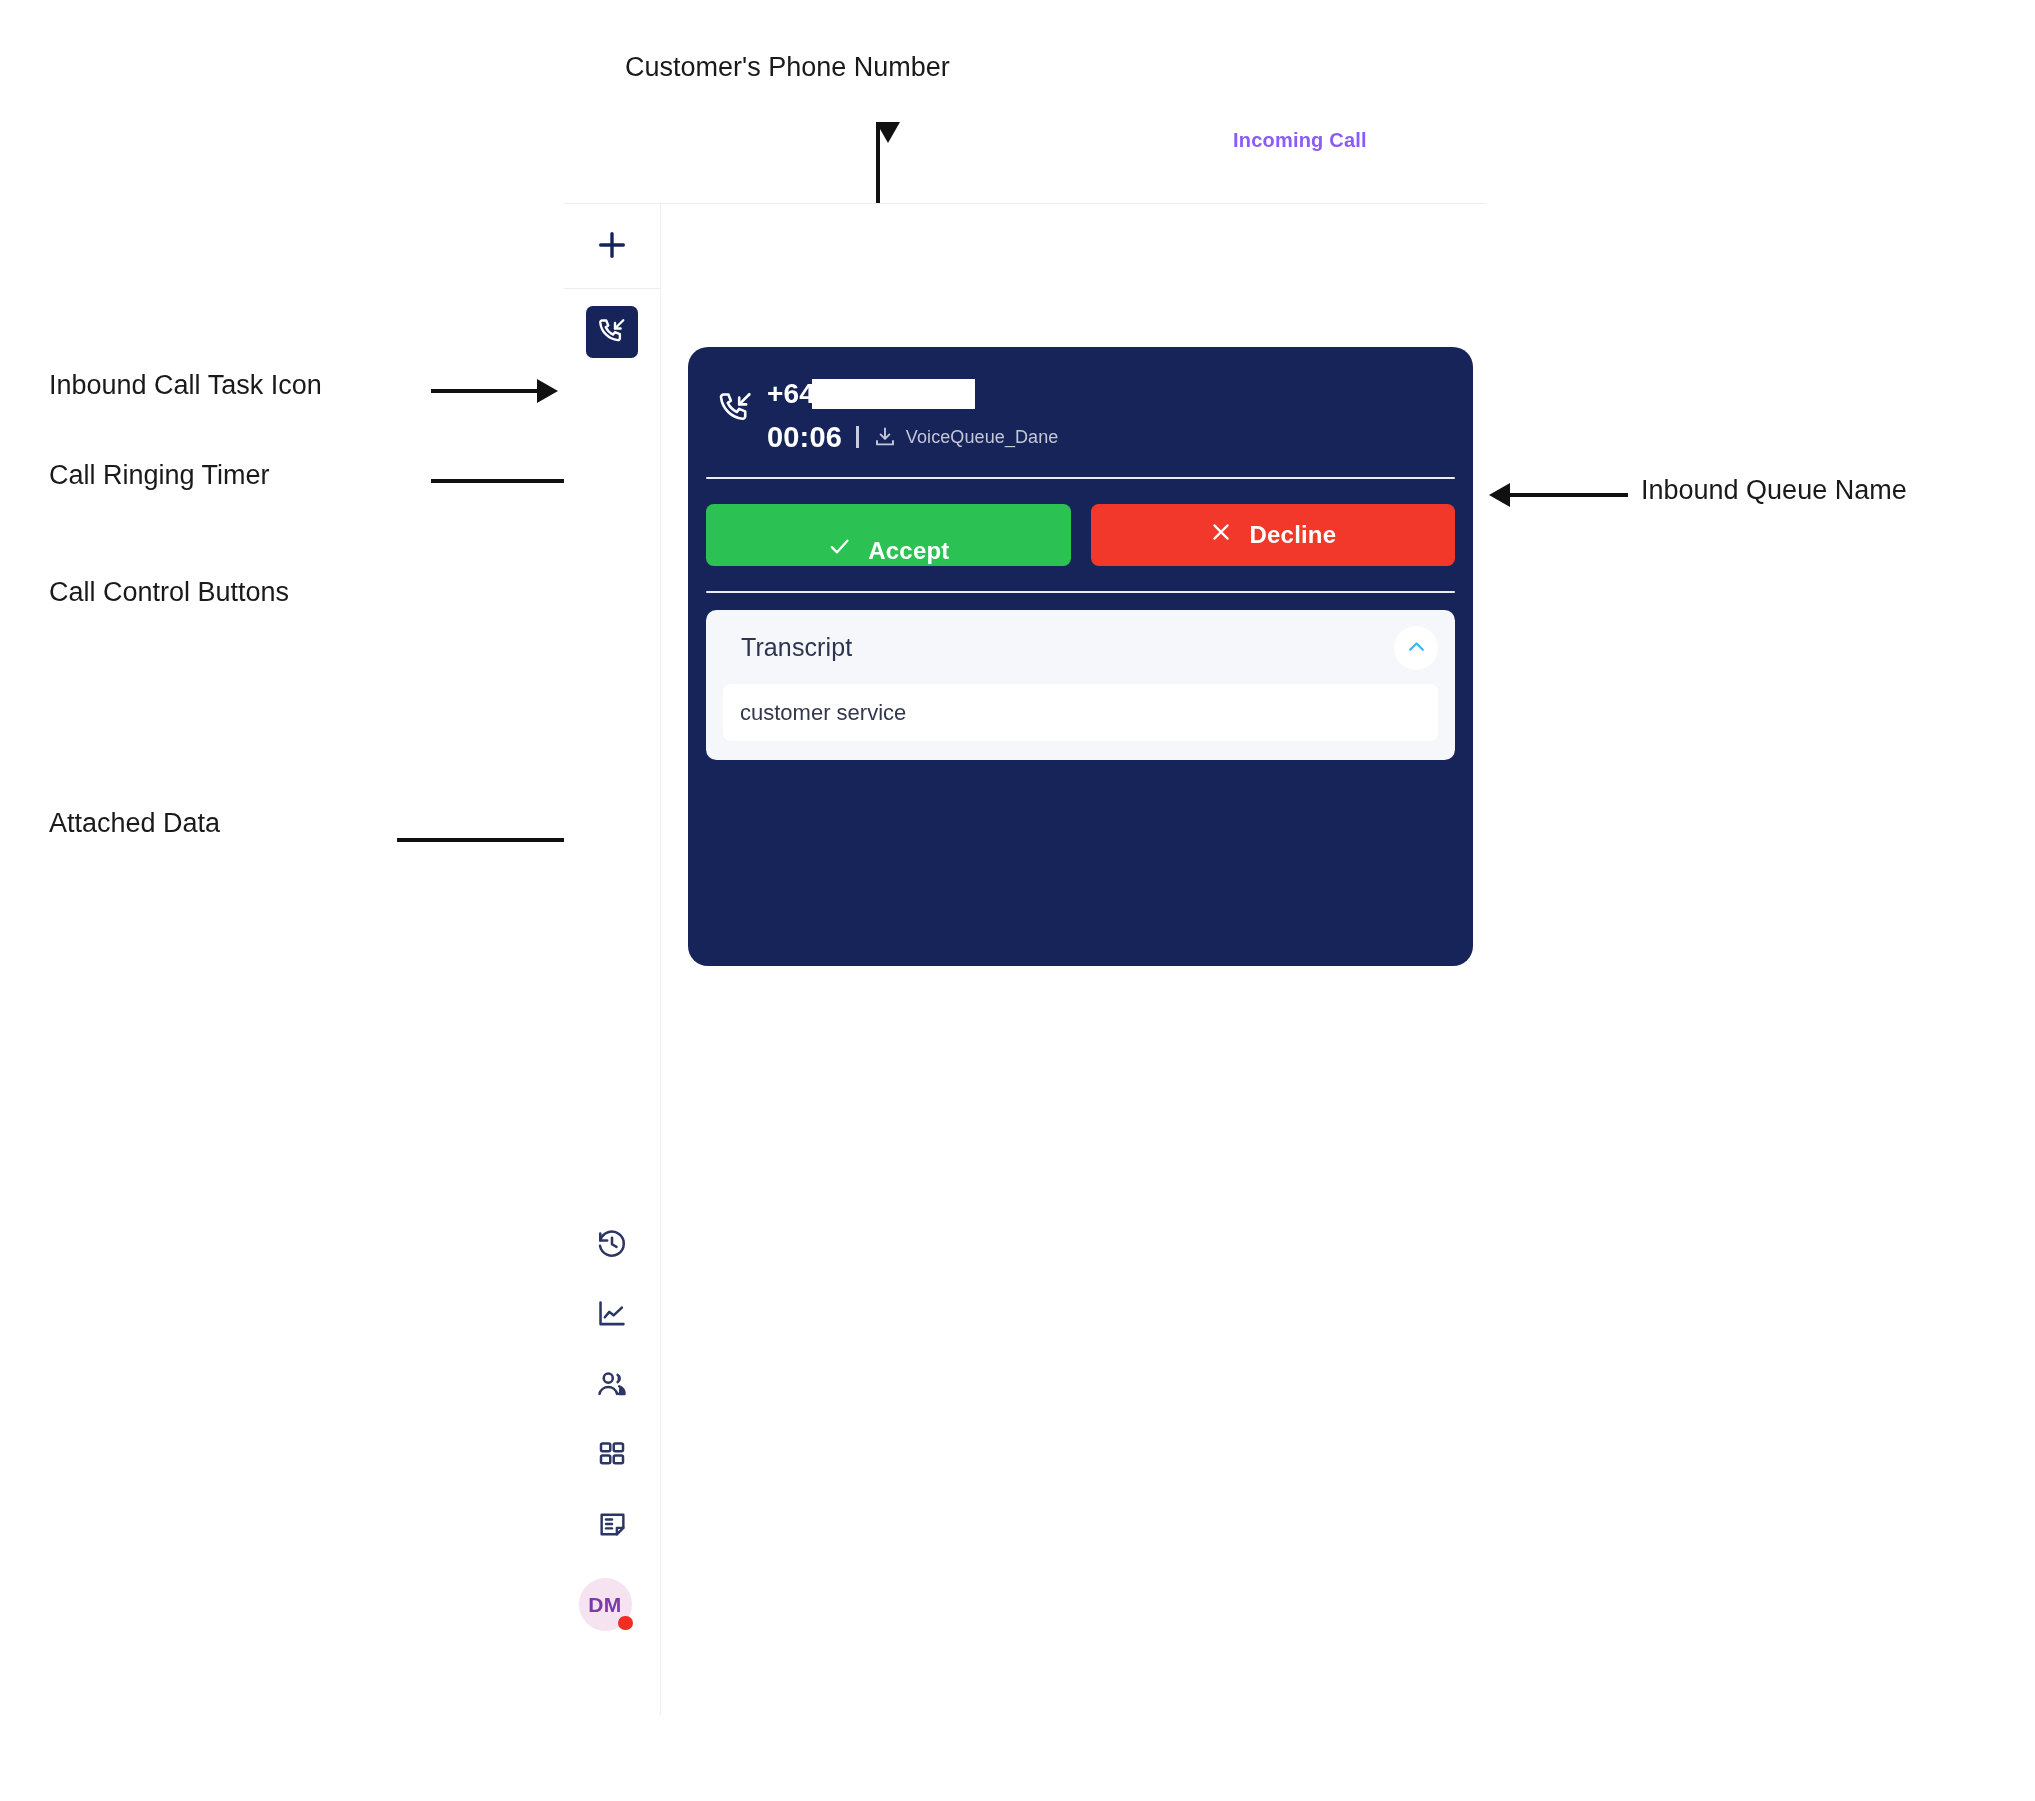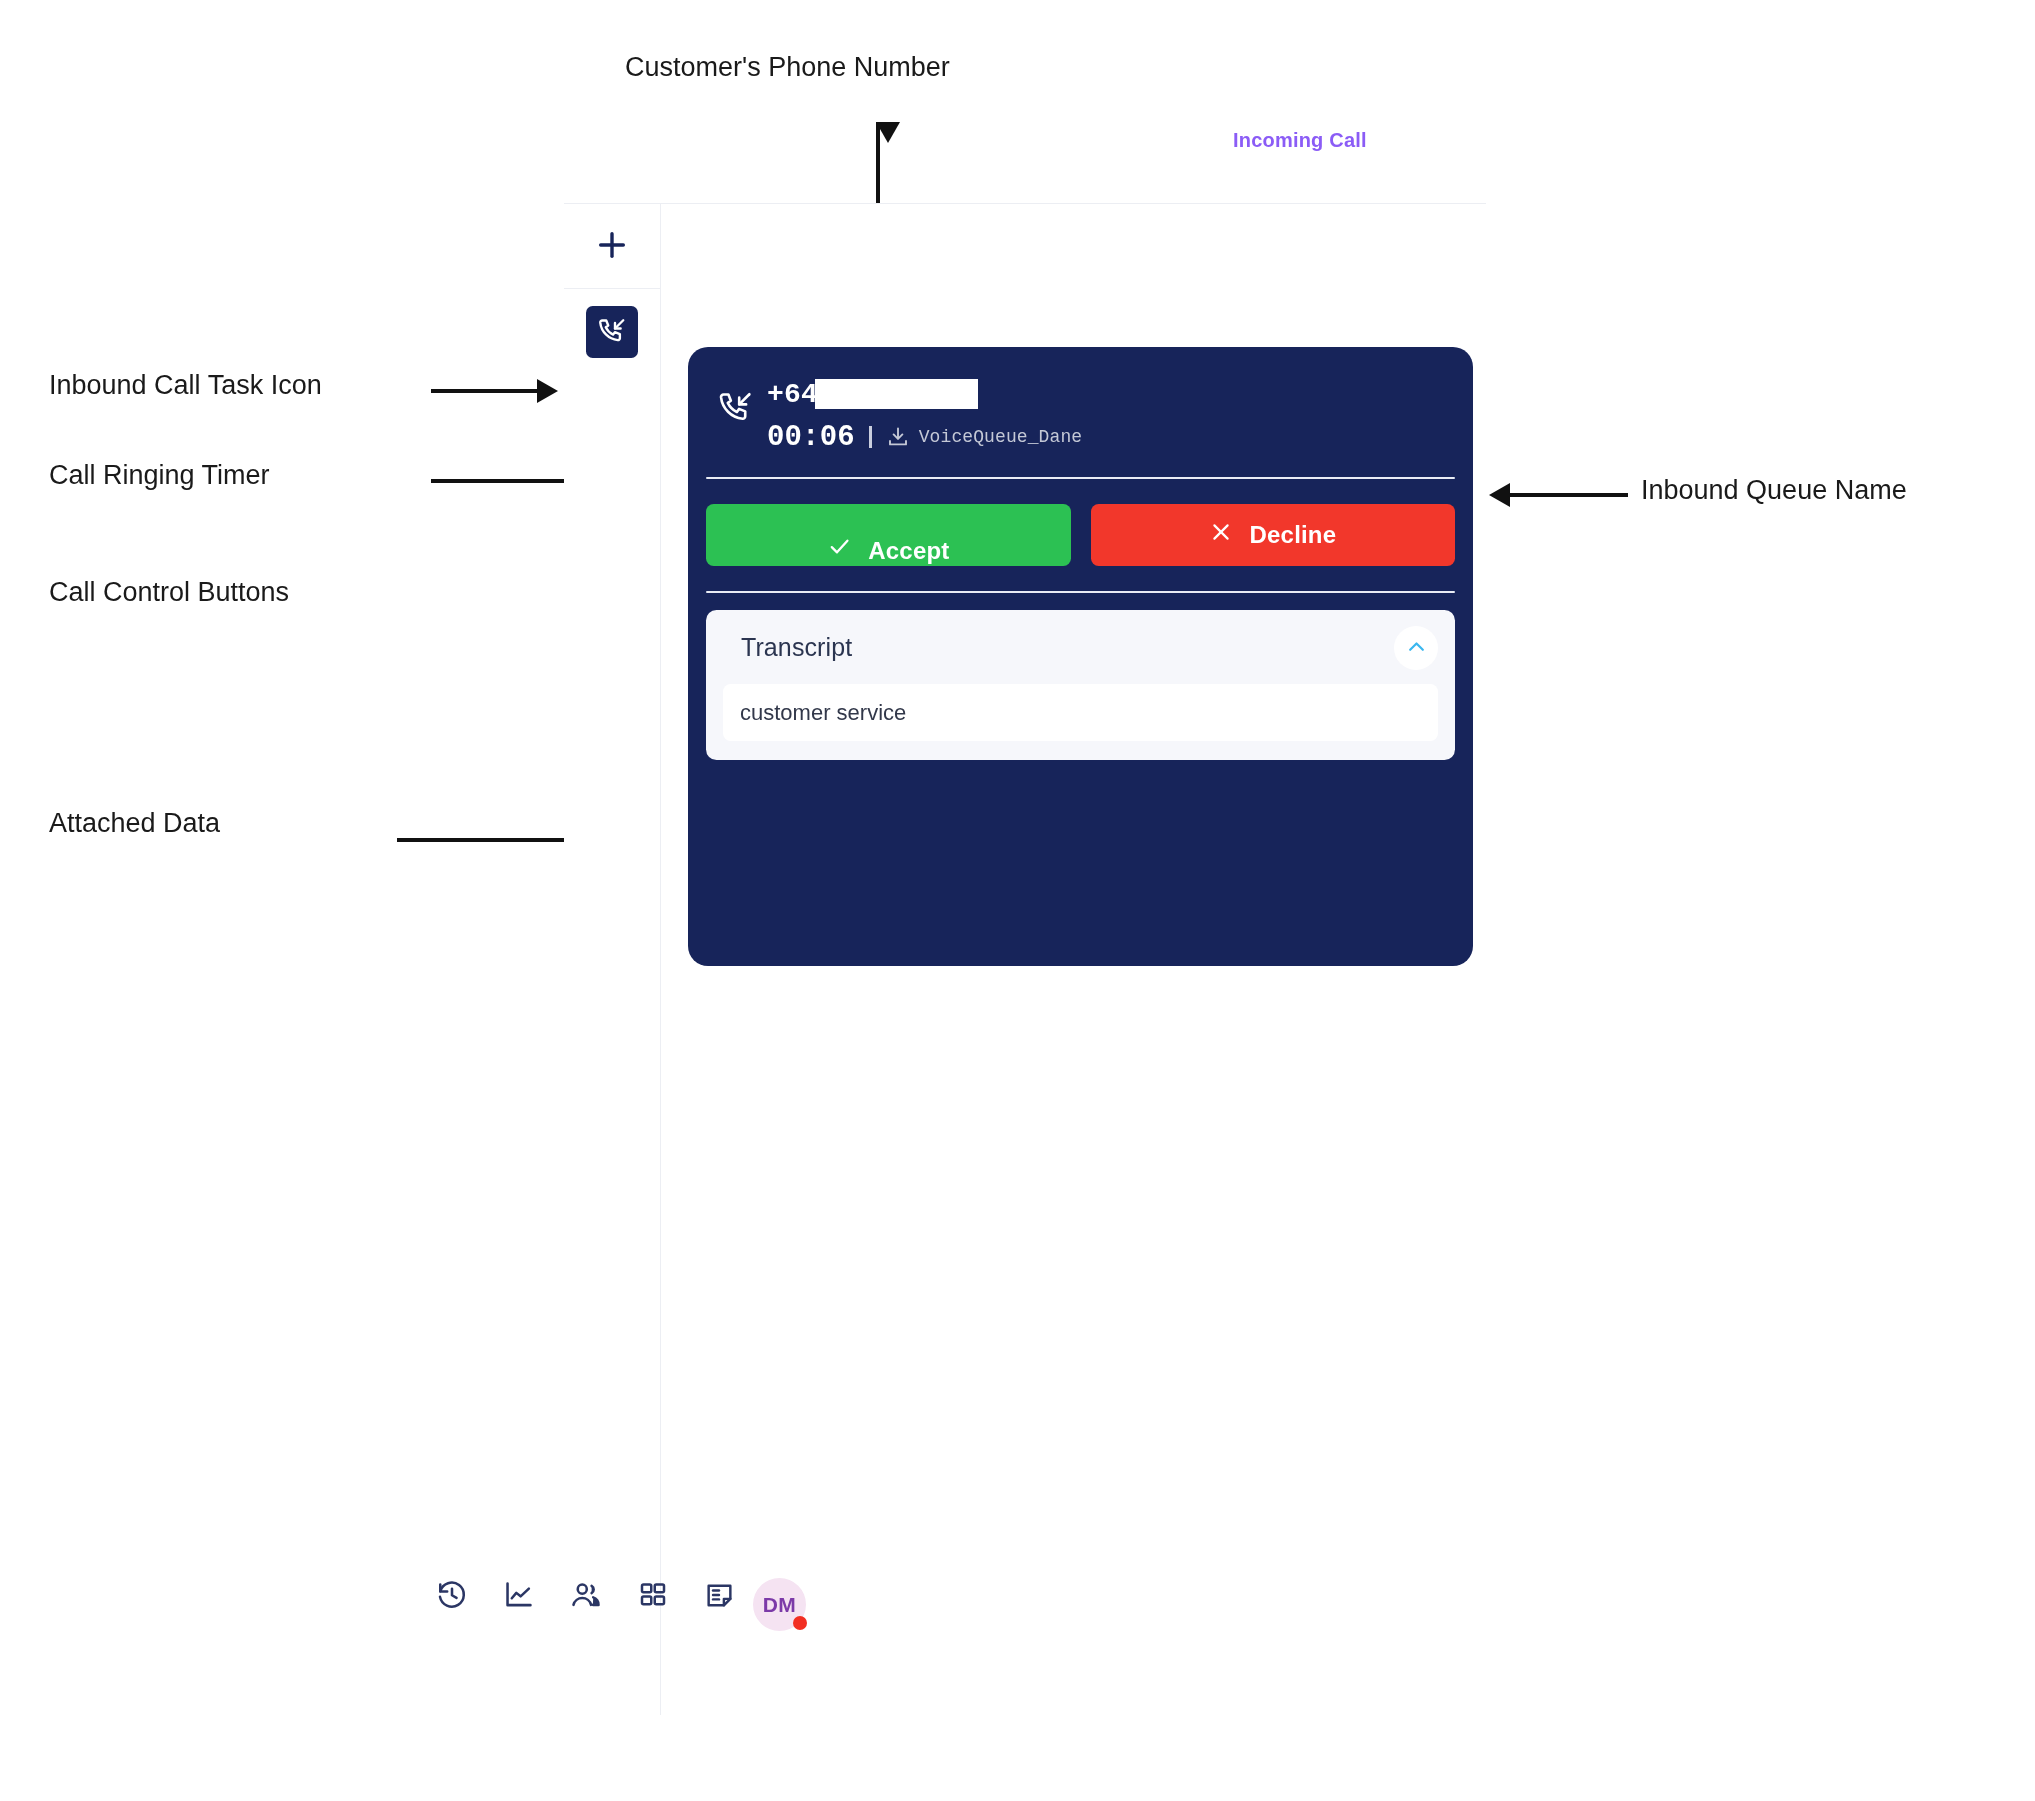--- a/index.html
+++ b/index.html
@@ -104,22 +104,22 @@
     border-radius: 6.7px;
     background: #17245a;
     display: flex;
     align-items: center;
     justify-content: center;
     cursor: pointer;
   }
   .sidebar-spacer { flex: 1 1 auto; }
   .sidebar-bottom {
     display: flex;
-    flex-direction: row;
-    align-items: flex-end;
+    flex-direction: column;
+    align-items: flex-start;
     padding-bottom: 84px;
   }
   .sidebar-icon-btn {
     width: 67px;
     height: 70px;
     display: flex;
     align-items: center;
     justify-content: center;
     cursor: pointer;
   }
@@ -162,21 +162,20 @@
     height: 619px;
     background: #17245a;
     border-radius: 20px;
     box-sizing: border-box;
     padding: 0;
   }
   .card-head {
     display: flex;
     align-items: flex-start;
     padding: 30px 0 0 19px;
-    font-family: Liberation Mono, monospace;
   }
   .card-head-icon {
     width: 57px;
     flex: 0 0 57px;
     display: flex;
     justify-content: center;
     padding-top: 12.4px;
   }
   .card-head-text { flex: 1 1 auto; padding-left: 2.9px; }
   .phone-row {

